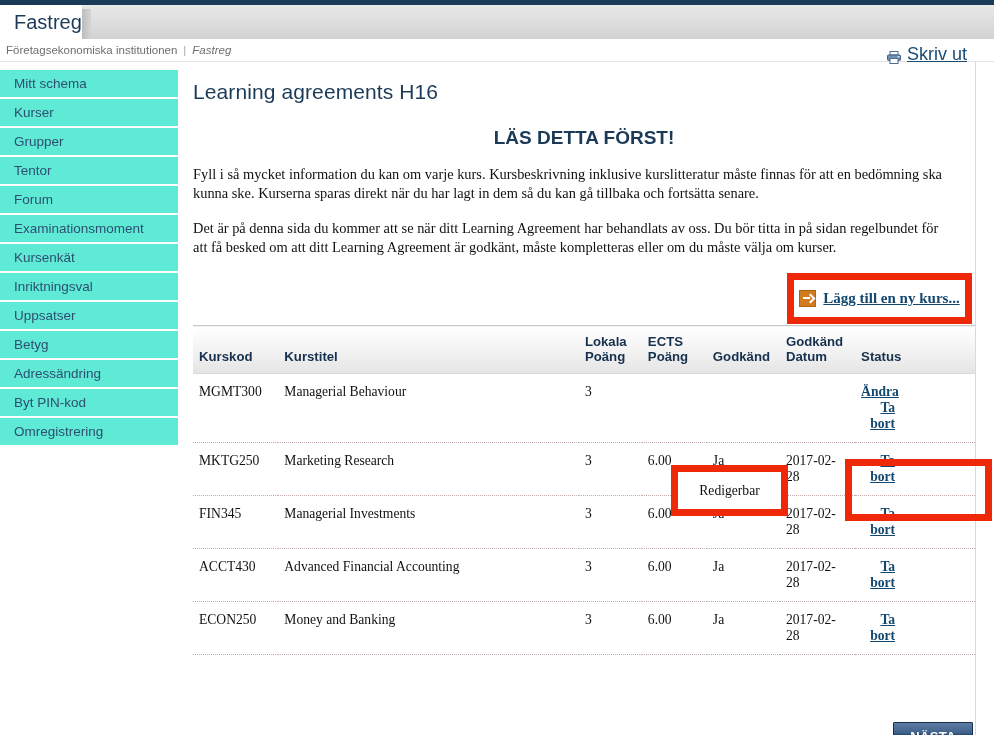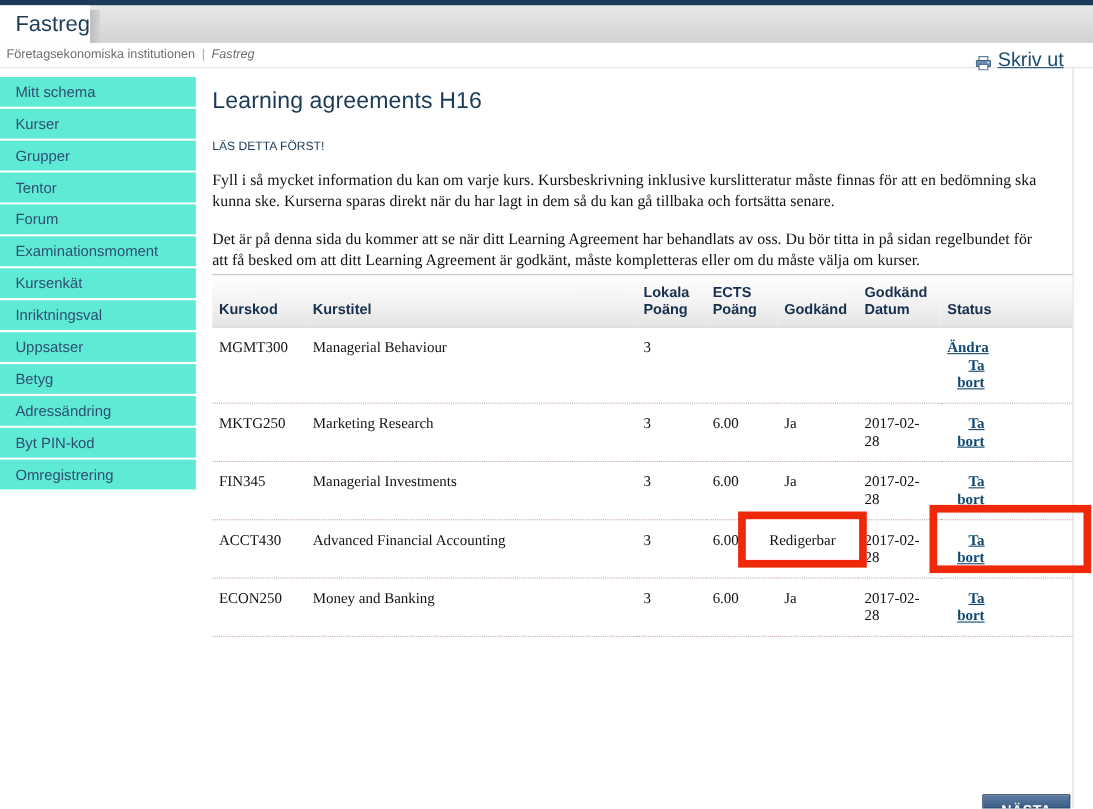--- a/index.html
+++ b/index.html
@@ -130,24 +130,25 @@
   }
 
   h1.title {
     font-size: 21px;
     font-weight: normal;
     color: #1b3a57;
     margin: 18px 0 0 0;
     letter-spacing: 0.1px;
   }
   h2.sub {
-    font-size: 11px;
-    font-weight: normal;
+    font-size: 19px;
+    font-weight: bold;
     color: #1b3a57;
     margin: 23px 0 0 0;
+    text-align: center;
   }
   p.body {
     font-family: "Liberation Serif", serif;
     font-size: 14.4px;
     line-height: 1.32;
     color: #111111;
     margin: 16px 0 0 0;
     width: 760px;
   }
 
@@ -389,20 +390,26 @@
       </span>
       <span class="print-link">Skriv ut</span>
     </div>
 
     <h1 class="title">Learning agreements H16</h1>
     <h2 class="sub">LÄS DETTA FÖRST!</h2>
 
     <p class="body">Fyll i så mycket information du kan om varje kurs. Kursbeskrivning inklusive kurslitteratur måste finnas för att en bedömning ska kunna ske. Kurserna sparas direkt när du har lagt in dem så du kan gå tillbaka och fortsätta senare.</p>
     <p class="body">Det är på denna sida du kommer att se när ditt Learning Agreement har behandlats av oss. Du bör titta in på sidan regelbundet för att få besked om att ditt Learning Agreement är godkänt, måste kompletteras eller om du måste välja om kurser.</p>
 
+    <div class="addrow">
+      <div class="annot-add">
+        <span class="arrow-ico"></span>
+        <span class="add-link">Lägg till en ny kurs...</span>
+      </div>
+    </div>
 
     <table class="courses">
       <colgroup>
         <col class="c-code">
           <col class="c-title">
           <col class="c-lp">
           <col class="c-ects">
         <col class="c-appr">
           <col class="c-date">
           <col class="c-stat">

